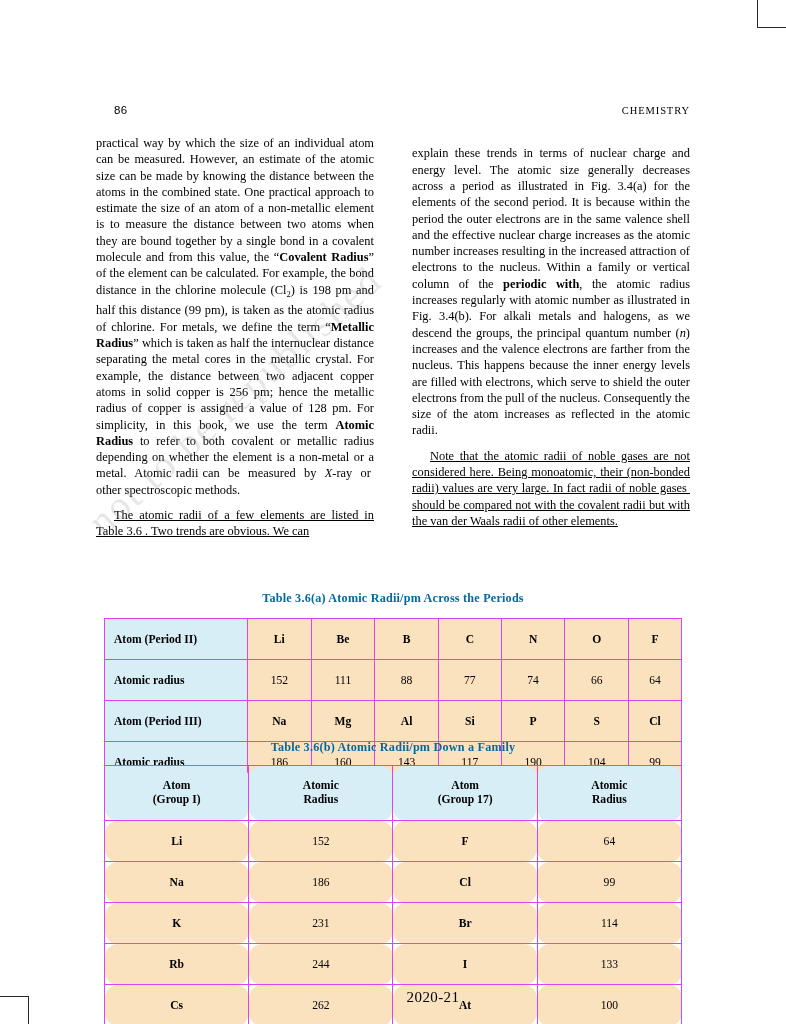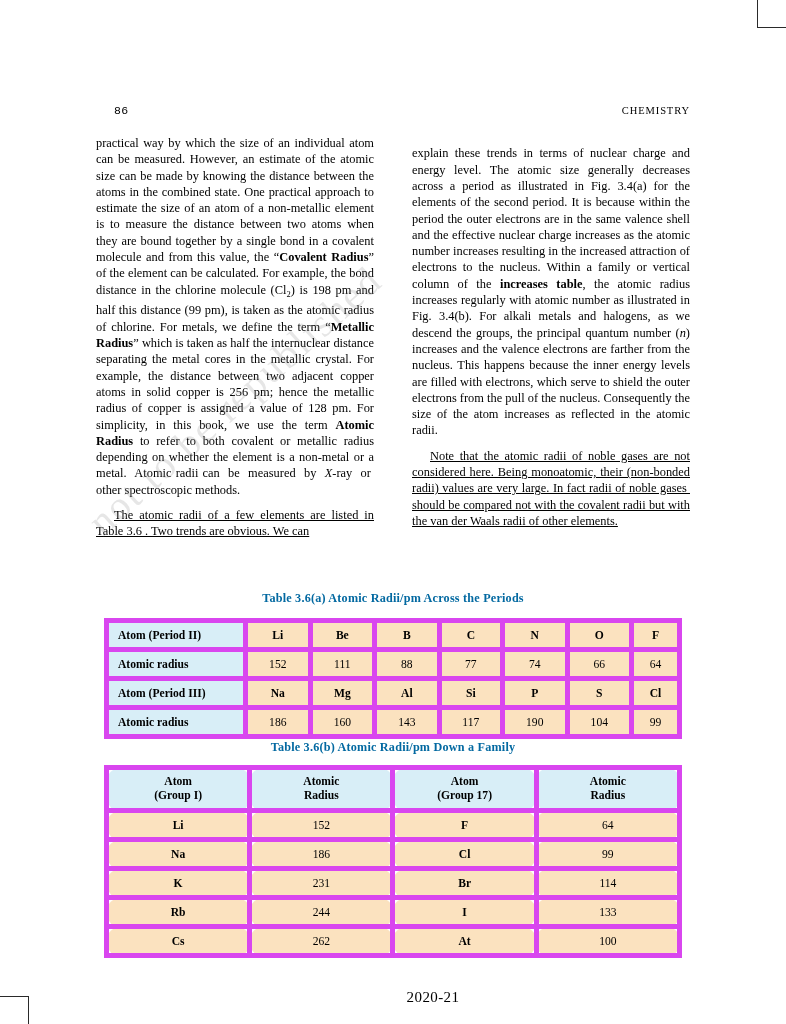--- a/index.html
+++ b/index.html
@@ -38,21 +38,21 @@
     left: 96px;
     top: 104px;
     width: 594px;
     display: flex;
     justify-content: space-between;
     align-items: baseline;
     font-size: 11px;
     letter-spacing: 0.4px;
   }
   .header .page-num {
-    font-family: Liberation Mono, monospace;
+    font-family: Liberation Sans, sans-serif;
     font-size: 11.5px;
     padding-left: 18px;
   }
   .header .chapter-name {
     font-family: "Liberation Serif", serif;
     font-size: 10.5px;
     letter-spacing: 0.9px;
   }
 
   .columns {
@@ -117,24 +117,24 @@
   }
   #caption-a { top: 591px; }
   #caption-b { top: 740px; }
 
   table {
     position: absolute;
     border-collapse: collapse;
     font-family: "Liberation Serif", serif;
   }
   table td, table th {
-    border: 5px solid #d946ef;
+    border: 1px solid #d946ef;
     text-align: center;
     font-size: 11.6px;
-    padding: 0;
+    padding: 8px;
   }
 
   
   #table-a {
     left: 104px;
     top: 618px;
     width: 578px;
   }
   #table-a td {
     height: 24px;
@@ -235,21 +235,21 @@
     <div class="col">
       <p>explain these trends in terms of nuclear charge
       and energy level. The atomic size generally
       decreases across a period as illustrated in
       Fig. 3.4(a) for the elements of the second period.
       It is because within the period the outer
       electrons are in the same valence shell and the
       effective nuclear charge increases as the atomic
       number increases resulting in the increased
       attraction of electrons to the nucleus. Within a
-      family or vertical column of the <b>increases table</b>,
+      family or vertical column of the <b>periodic with</b>,
       the atomic radius increases regularly with
       atomic number as illustrated in Fig. 3.4(b). For
       alkali metals and halogens, as we descend the
       groups, the principal quantum number (<i>n</i>)
       increases and the valence electrons are farther
       from the nucleus. This happens because the
       inner energy levels are filled with electrons,
       which serve to shield the outer electrons from
       the pull of the nucleus. Consequently the size
       of the atom increases as reflected in the atomic

